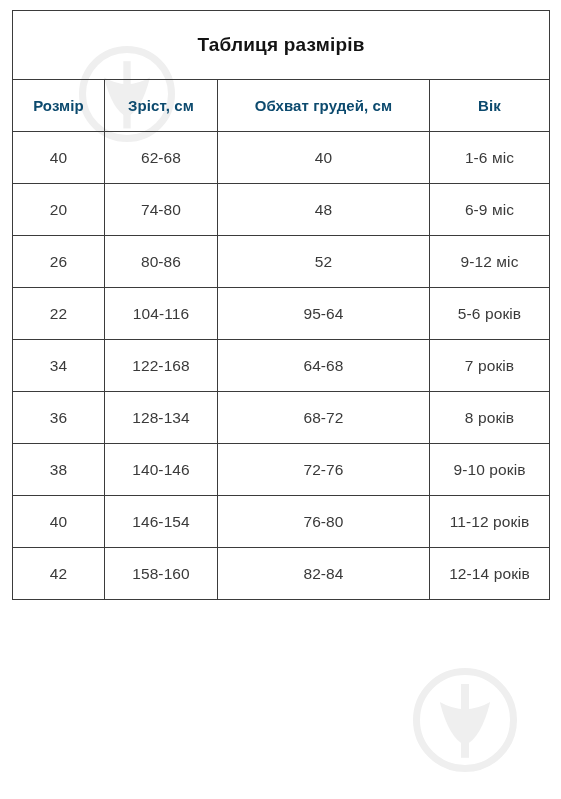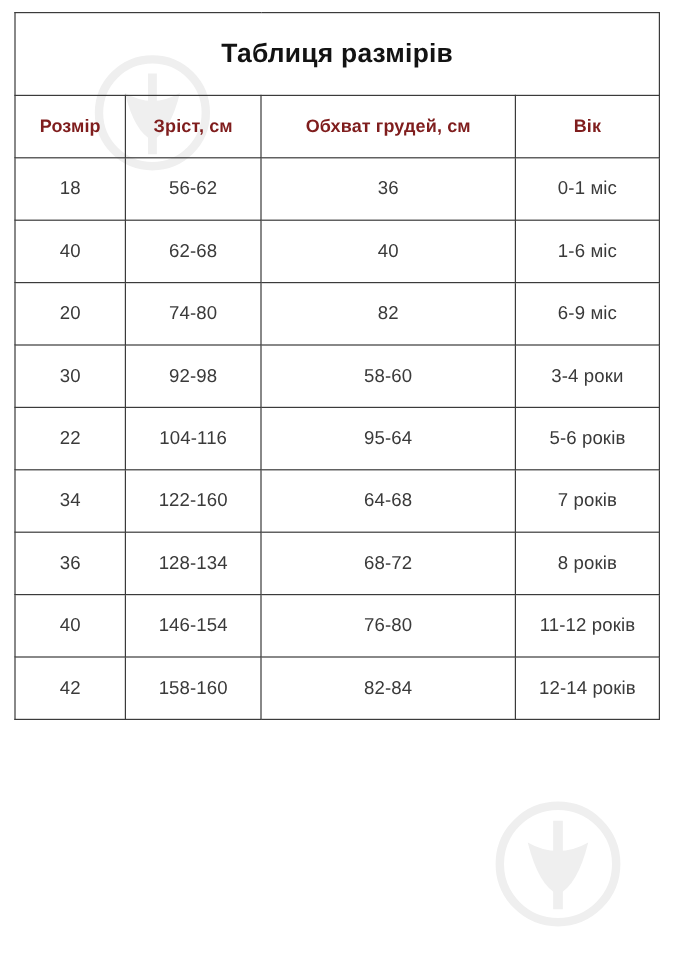--- a/index.html
+++ b/index.html
@@ -68,32 +68,32 @@
   }
 
   
   col.c-size  { width: 92px;  }
   col.c-h     { width: 113px; }
   col.c-chest { width: 212px; }
   col.c-age   { width: 120px; }
 
   .title-cell {
     height: 68px;
-    font-size: 22px;
+    font-size: 19px;
     font-weight: bold;
     letter-spacing: 0.2px;
     color: #131313;
   }
 
   .head-cell {
     height: 51px;
     font-size: 15px;
     font-weight: bold;
     letter-spacing: 0.1px;
-    color: #7f1d1d;
+    color: #0c4a6e;
   }
 
   .data-cell {
     height: 51px;
     font-size: 15.5px;
     font-weight: normal;
     letter-spacing: 0.1px;
     color: #3a3a3a;
   }
 </style>
@@ -128,60 +128,60 @@
           <td class="title-cell" colspan="4">Таблиця размірів</td>
         </tr>
         <tr>
           <td class="head-cell">Розмір</td>
           <td class="head-cell">Зріст, см</td>
           <td class="head-cell">Обхват грудей, см</td>
           <td class="head-cell">Вік</td>
         </tr>
 
         <tr>
-          <td class="data-cell">18</td>
-          <td class="data-cell">56-62</td>
-          <td class="data-cell">36</td>
-          <td class="data-cell">0-1 міс</td>
-        </tr>
-        <tr>
           <td class="data-cell">40</td>
           <td class="data-cell">62-68</td>
           <td class="data-cell">40</td>
           <td class="data-cell">1-6 міс</td>
         </tr>
         <tr>
           <td class="data-cell">20</td>
           <td class="data-cell">74-80</td>
-          <td class="data-cell">82</td>
+          <td class="data-cell">48</td>
           <td class="data-cell">6-9 міс</td>
         </tr>
         <tr>
-          <td class="data-cell">30</td>
-          <td class="data-cell">92-98</td>
-          <td class="data-cell">58-60</td>
-          <td class="data-cell">3-4 роки</td>
+          <td class="data-cell">26</td>
+          <td class="data-cell">80-86</td>
+          <td class="data-cell">52</td>
+          <td class="data-cell">9-12 міс</td>
         </tr>
         <tr>
           <td class="data-cell">22</td>
           <td class="data-cell">104-116</td>
           <td class="data-cell">95-64</td>
           <td class="data-cell">5-6 років</td>
         </tr>
         <tr>
           <td class="data-cell">34</td>
-          <td class="data-cell">122-160</td>
+          <td class="data-cell">122-168</td>
           <td class="data-cell">64-68</td>
           <td class="data-cell">7 років</td>
         </tr>
         <tr>
           <td class="data-cell">36</td>
           <td class="data-cell">128-134</td>
           <td class="data-cell">68-72</td>
           <td class="data-cell">8 років</td>
+        </tr>
+        <tr>
+          <td class="data-cell">38</td>
+          <td class="data-cell">140-146</td>
+          <td class="data-cell">72-76</td>
+          <td class="data-cell">9-10 років</td>
         </tr>
         <tr>
           <td class="data-cell">40</td>
           <td class="data-cell">146-154</td>
           <td class="data-cell">76-80</td>
           <td class="data-cell">11-12 років</td>
         </tr>
         <tr>
           <td class="data-cell">42</td>
           <td class="data-cell">158-160</td>

